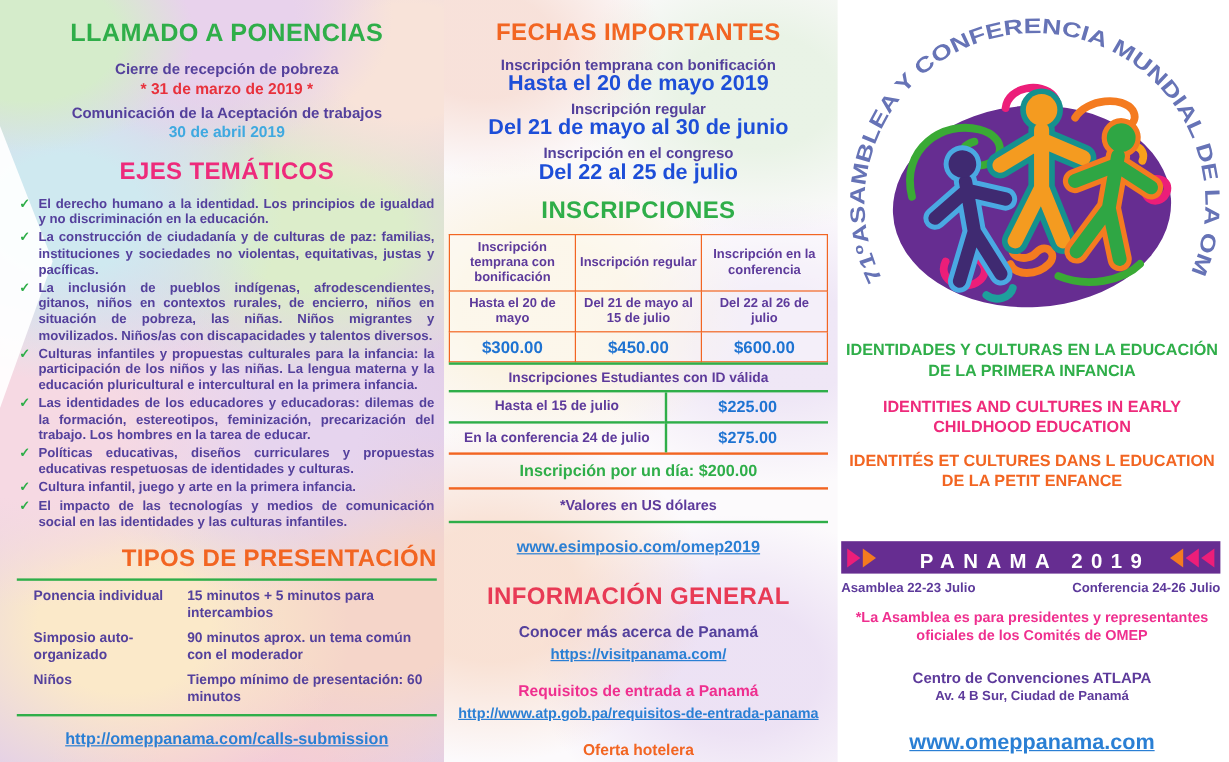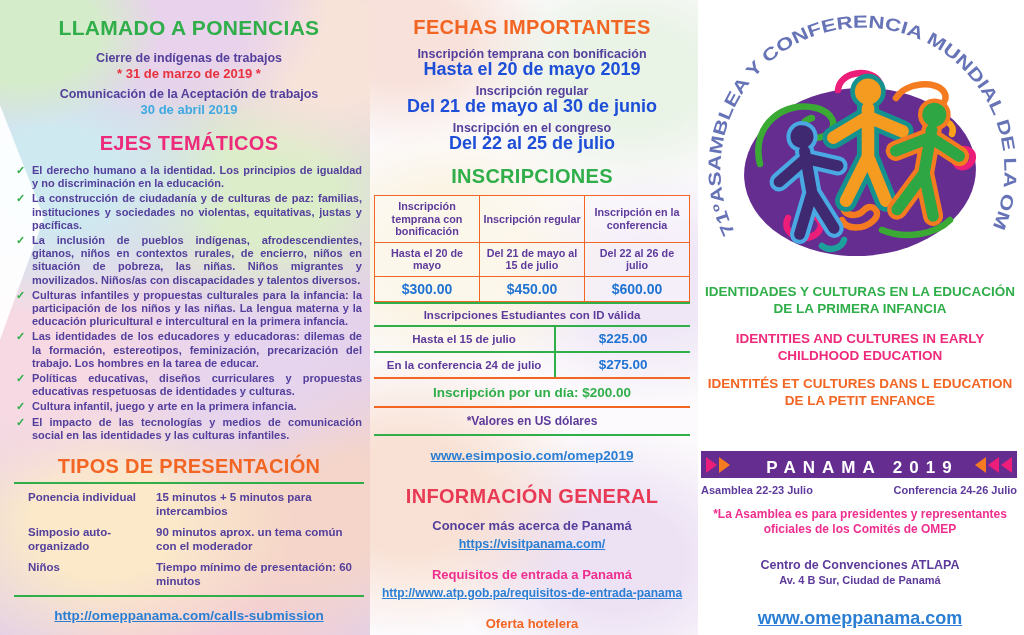--- a/index.html
+++ b/index.html
@@ -58,21 +58,21 @@
   .panel-left { position:absolute; left:14px; top:16px; width:350px; text-align:center; }
   .pl-title { font-size:21px; margin-bottom:11px; }
   .lbl  { font-weight:bold; font-size:12.5px; line-height:15px; }
   .date-red  { color:#e8313c; font-weight:bold; font-size:13px; }
   .date-blue { color:#3fa9e0; font-weight:bold; font-size:13px; }
   .ejes { margin:15px 0 9px; }
   .themes { text-align:left; padding:0 2px; }
   .theme { display:flex; margin-bottom:2px; }
   .chk { color:#2fae49; font-weight:bold; font-size:11px; width:16px; flex:0 0 16px; line-height:13.2px; }
   .ttext { color:#54409c; font-weight:bold; font-size:11px; line-height:13.2px; text-align:justify; flex:1; }
-  .tipos { margin:13px 0 4px; }
+  .tipos { margin:13px 0 4px;text-align:right; }
   .ptable { text-align:left; border-top:2px solid #2fae49; border-bottom:2px solid #2fae49; padding:7px 4px 7px 14px; }
   .prow { display:flex; margin-bottom:8px; }
   .prow:last-child { margin-bottom:0; }
   .ptype { flex:0 0 128px; color:#54409c; font-weight:bold; font-size:11.5px; line-height:13.5px; }
   .pdesc { flex:1; color:#54409c; font-weight:bold; font-size:11.5px; line-height:13.5px; }
   .subm-link { display:inline-block; margin-top:11px; font-size:13.5px; }
 
   
   .panel-mid { position:absolute; left:374px; top:16px; width:316px; text-align:center; }
   .pm-title { font-size:20px; margin-bottom:8px; }
@@ -133,21 +133,21 @@
 </head>
 <body>
 
 <div class="page">
   <div class="bg-left"></div>
   <div class="wedge"></div>
   <div class="bg-mid"></div>
 
   <section class="panel-left">
     <h2 class="hsec green pl-title">LLAMADO A PONENCIAS</h2>
-    <div class="lbl purple">Cierre de indígenas de trabajos</div>
+    <div class="lbl purple">Cierre de recepción de pobreza</div>
     <div class="date-red">* 31 de marzo de 2019 *</div>
     <div class="lbl purple" style="margin-top:6px">Comunicación de la Aceptación de trabajos</div>
     <div class="date-blue">30 de abril 2019</div>
 
     <h2 class="hsec pinkh ejes">EJES TEMÁTICOS</h2>
 
     <div class="themes">
       <div class="theme">
         <span class="chk">✓</span>
         <span class="ttext">El derecho humano a la identidad. Los principios de igualdad y no discriminación en la educación.</span>

